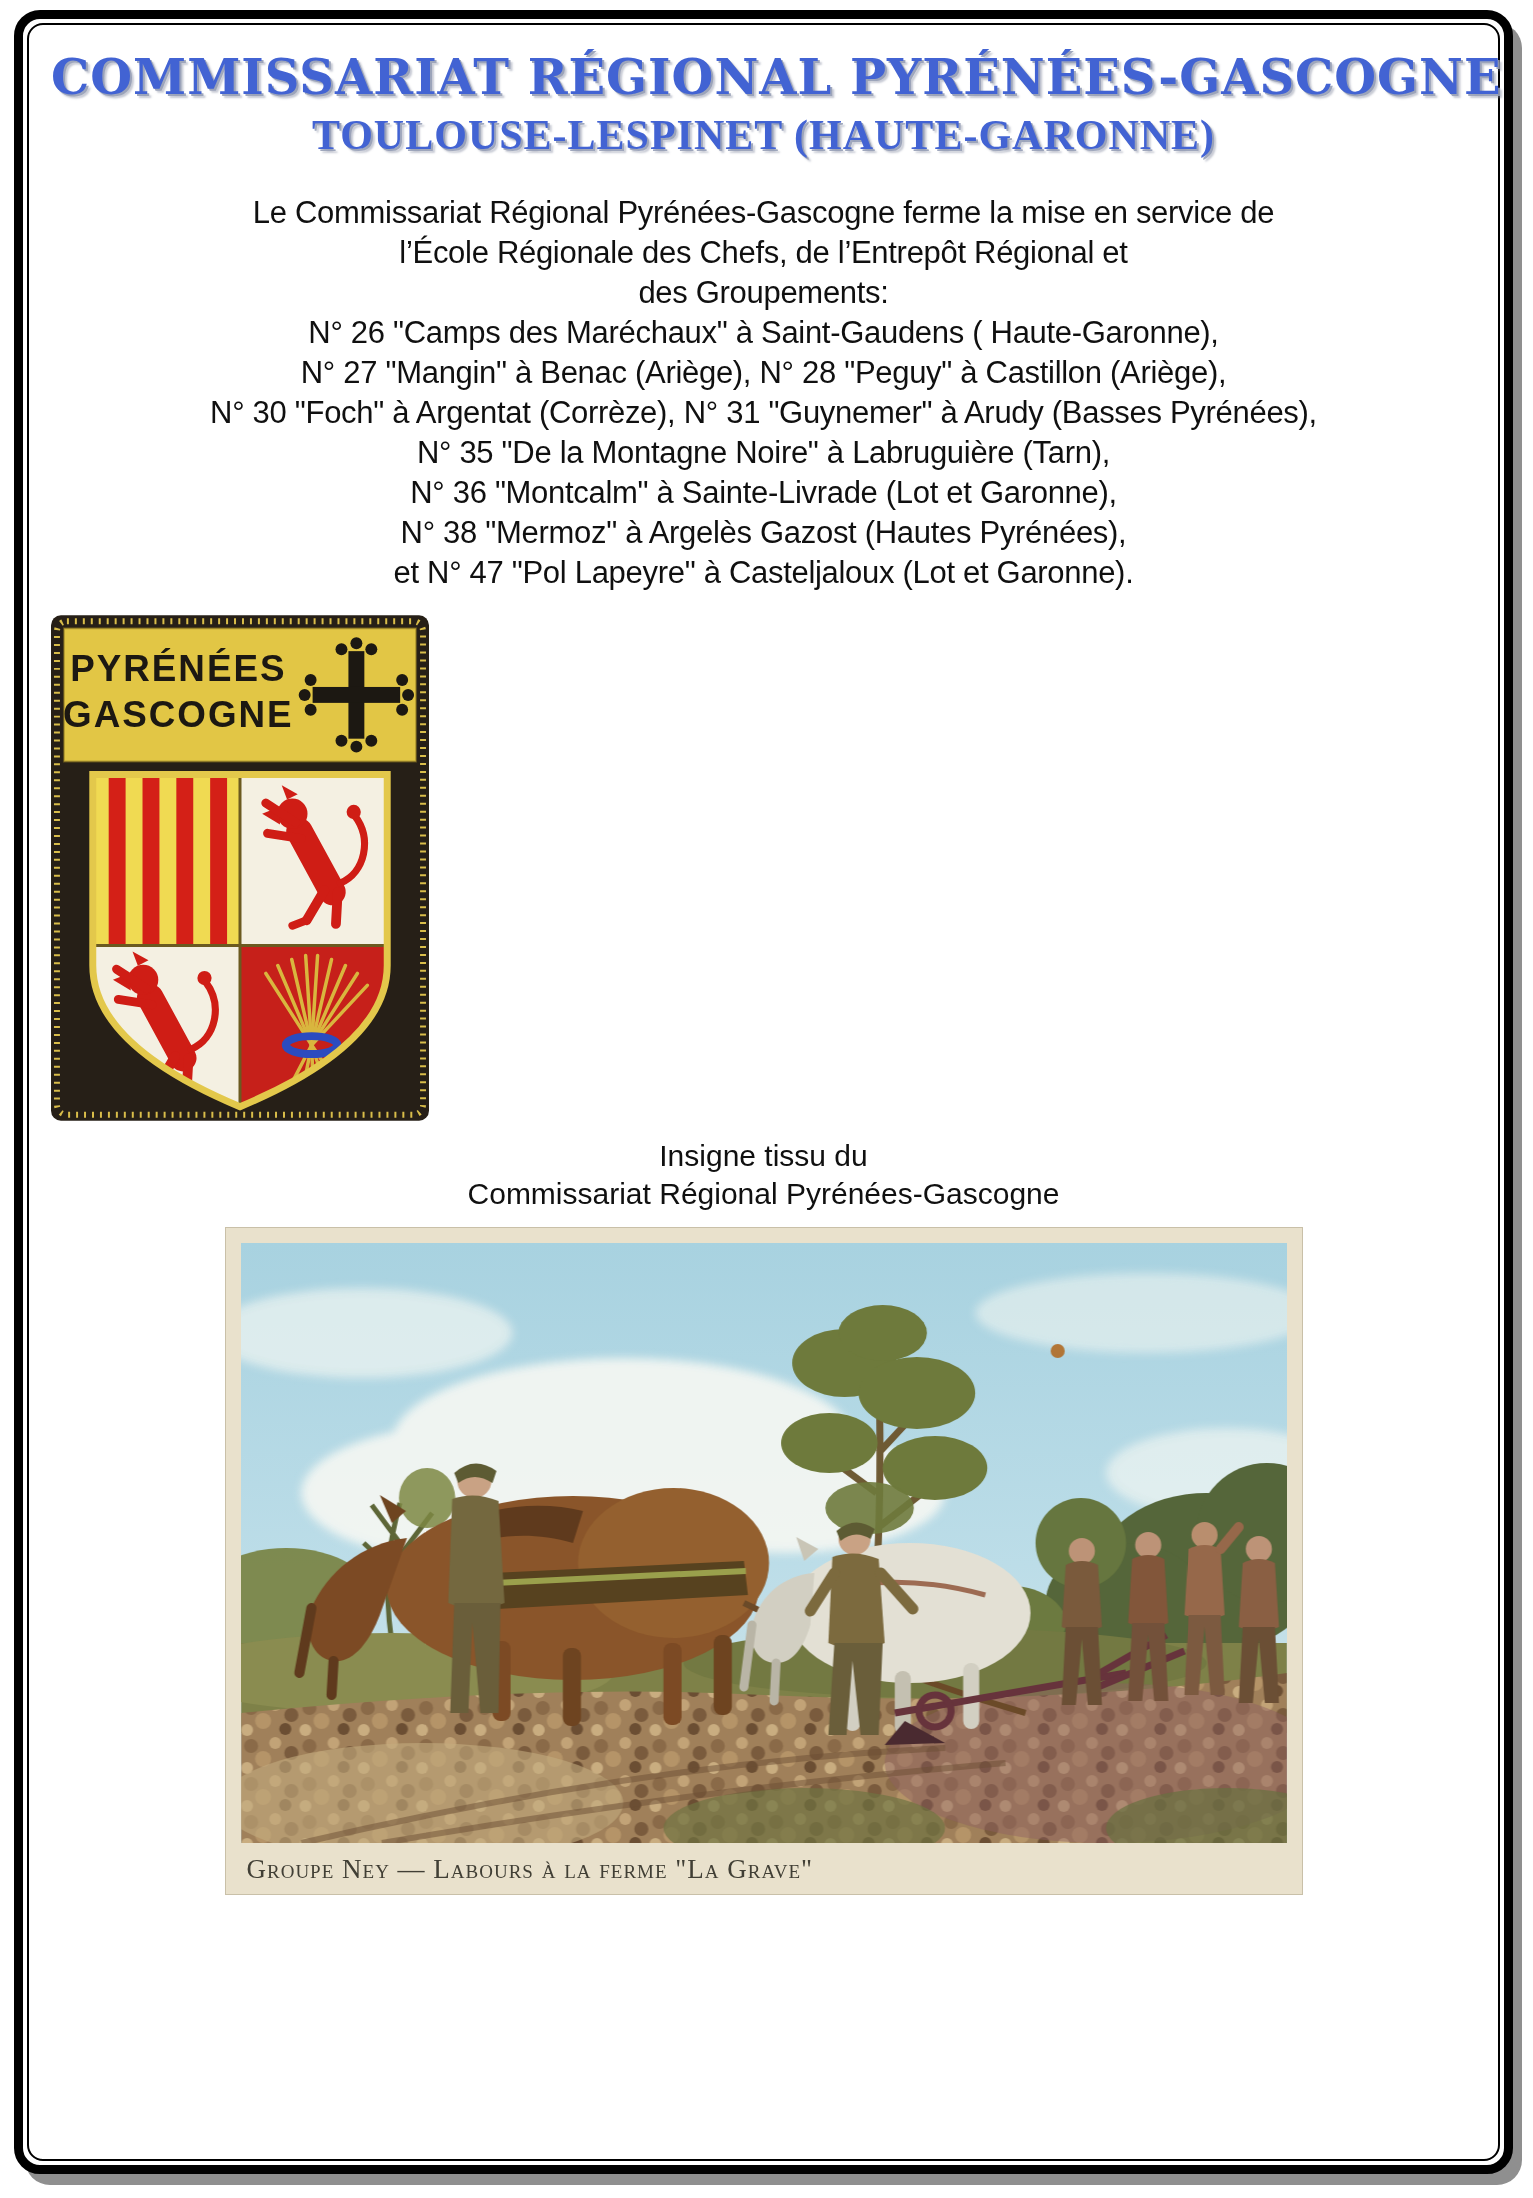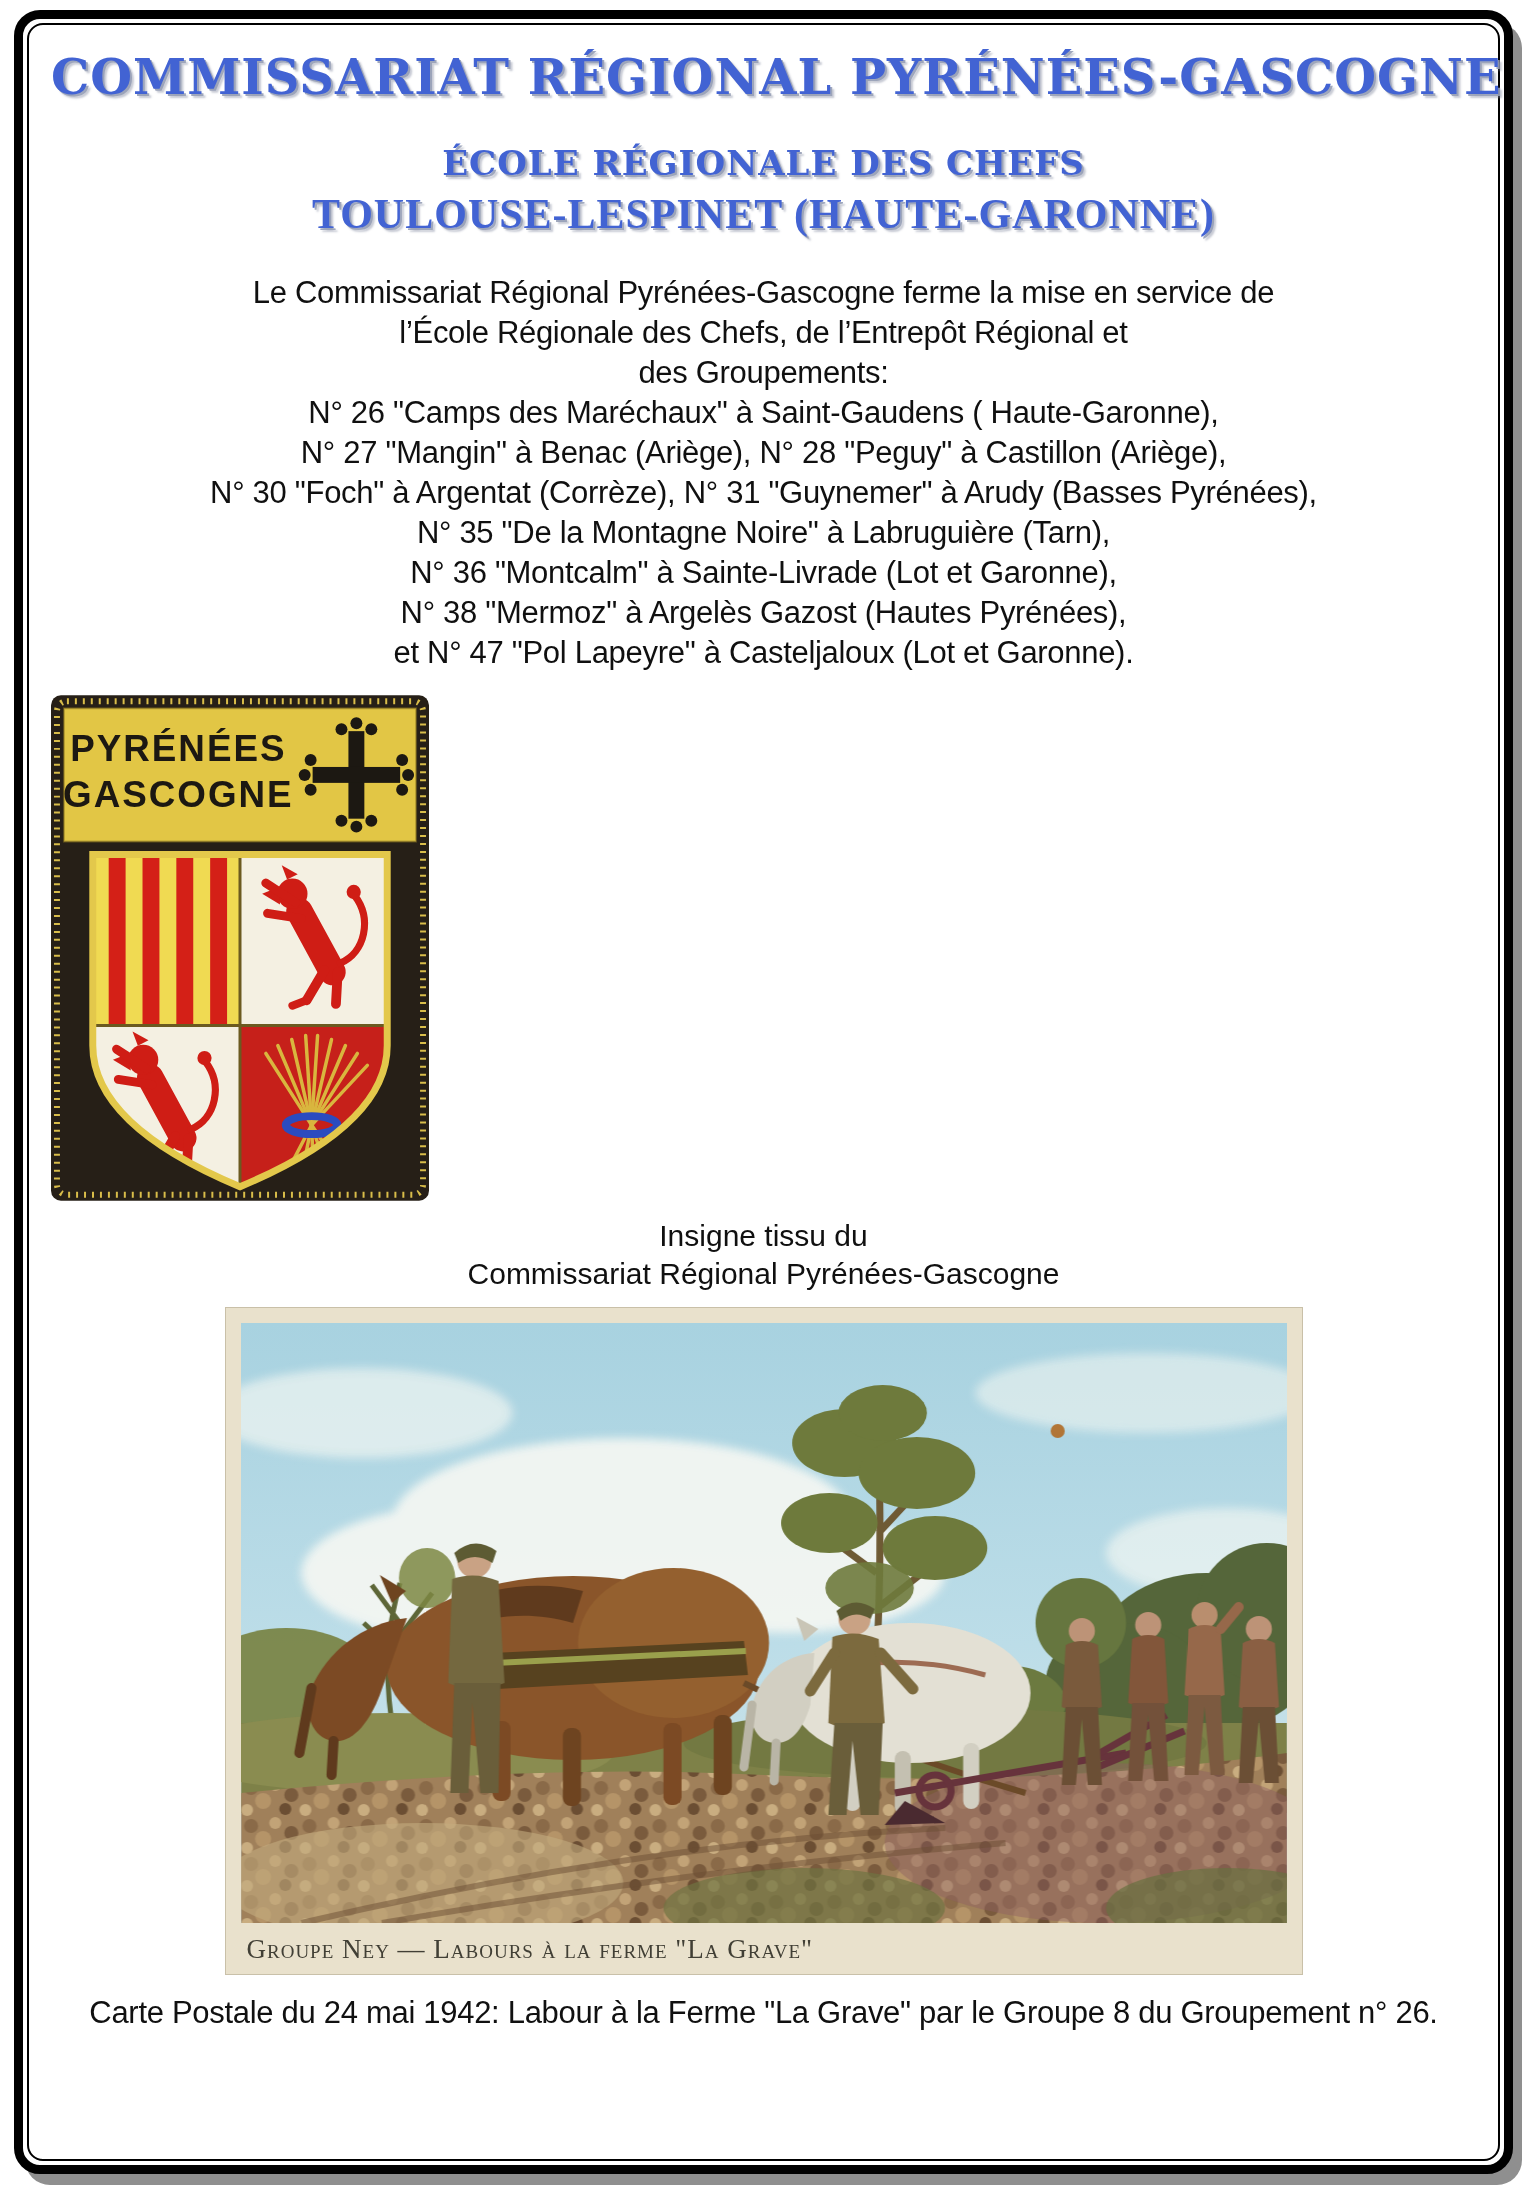--- a/index.html
+++ b/index.html
@@ -55,21 +55,20 @@
   .bottom-caption { margin-top:18px; font-size:31px; line-height:40px; color:#101010; letter-spacing:-0.3px; }
 </style>
 </head>
 <body>
 
 <div class="sheet">
   <div class="frame">
     <div class="content">
 
       <div class="doc-title-1">COMMISSARIAT RÉGIONAL PYRÉNÉES-GASCOGNE</div>
-      <div class="doc-sub-1">ÉCOLE RÉGIONALE DES CHEFS</div>
       <div class="doc-sub-2">TOULOUSE-LESPINET (HAUTE-GARONNE)</div>
 
       <div class="intro">
         <div>Le Commissariat Régional Pyrénées-Gascogne ferme la mise en service de</div>
         <div>l’École Régionale des Chefs, de l’Entrepôt Régional et</div>
         <div>des Groupements:</div>
         <div>N° 26 "Camps des Maréchaux" à Saint-Gaudens ( Haute-Garonne),</div>
         <div>N° 27 "Mangin" à Benac (Ariège), N° 28 "Peguy" à Castillon (Ariège),</div>
         <div>N° 30 "Foch" à Argentat (Corrèze), N° 31 "Guynemer" à Arudy (Basses Pyrénées),</div>
         <div>N° 35 "De la Montagne Noire" à Labruguière (Tarn),</div>
@@ -310,17 +309,16 @@
               <path d="M996 320 Q1012 312 1028 320 L1032 384 Q1012 392 992 384 Z" fill="#8a5f43"></path>
               <path d="M996 384 L992 460 L1006 460 L1012 396 L1018 460 L1032 460 L1028 384 Z" fill="#6b4f35"></path>
             </g>
           </g>
         </svg>
         <div class="photo-strip">
           <span>Groupe Ney — Labours à la ferme "La Grave"</span>
         </div>
       </div>
 
-      <div class="bottom-caption">Carte Postale du 24 mai 1942: Labour à la Ferme "La Grave" par le Groupe 8 du Groupement n° 26.</div>
 
     </div>
   </div>
 </div>
 
 </body></html>

